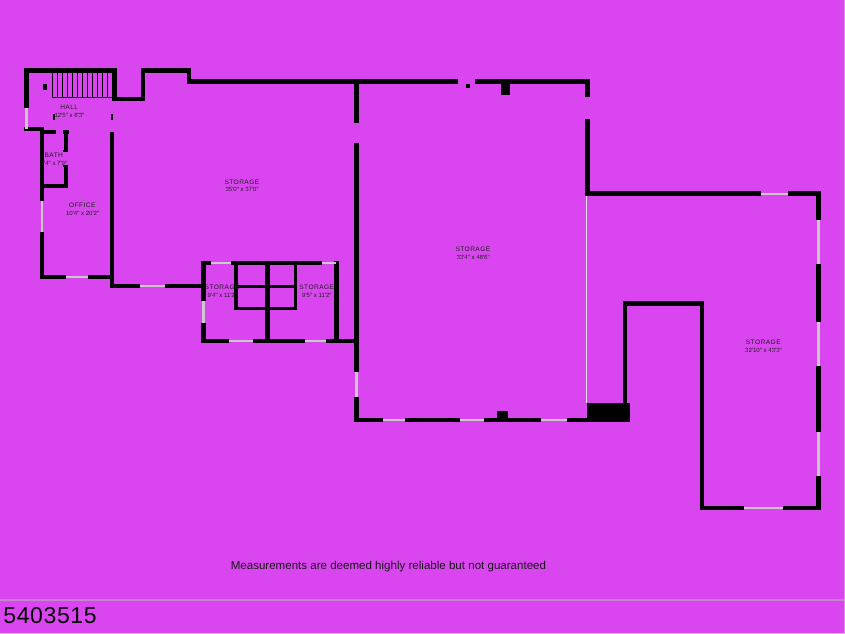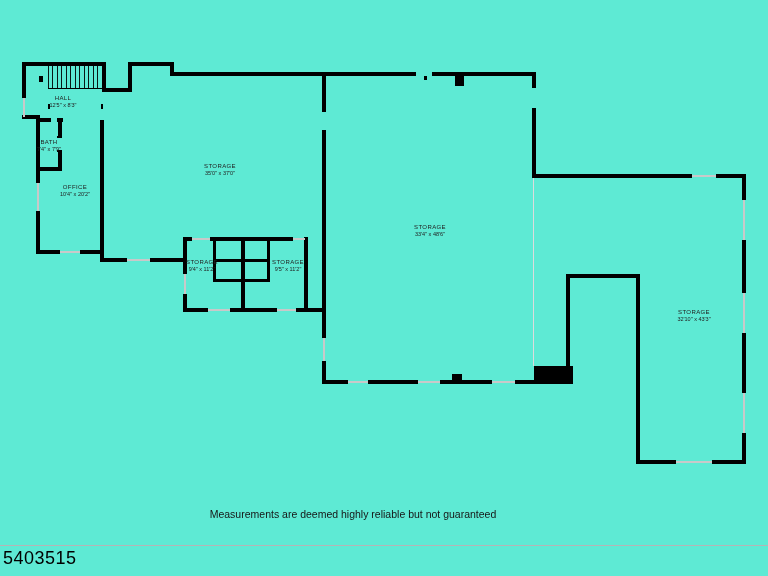--- a/index.html
+++ b/index.html
@@ -1,19 +1,19 @@
 <!DOCTYPE html>
 <html><head>
 <meta charset="utf-8">
 <style>
   html,body{margin:0;padding:0;background:#ffffff;}
   #canvas{
     position:relative;
     width:768px;height:576px;
-    background:#5eead4;
+    background:#d946ef;
     overflow:hidden;
     font-family:"Liberation Sans", sans-serif;
   }
   #plan-svg{position:absolute;left:0;top:0;}
   .room-label{
     position:absolute;
     transform:translateX(-50%);
     text-align:center;
     color:#222222;
     line-height:1.35;
@@ -28,21 +28,21 @@
     font-size:10.5px;
     color:#161616;
     white-space:nowrap;
   }
   #footer-line{
     position:absolute;left:0;top:545px;width:768px;height:1px;
     background:#b5b5b5;
   }
   #listing-id{
     position:absolute;left:3px;top:548px;
-    font-size:18px;color:#000000;
+    font-size:21px;color:#000000;
     letter-spacing:.5px;
   }
 </style>
 </head>
 <body>
 
 <div id="canvas">
 
   <svg id="plan-svg" width="768" height="576" viewBox="0 0 768 576" shape-rendering="crispEdges">
 

